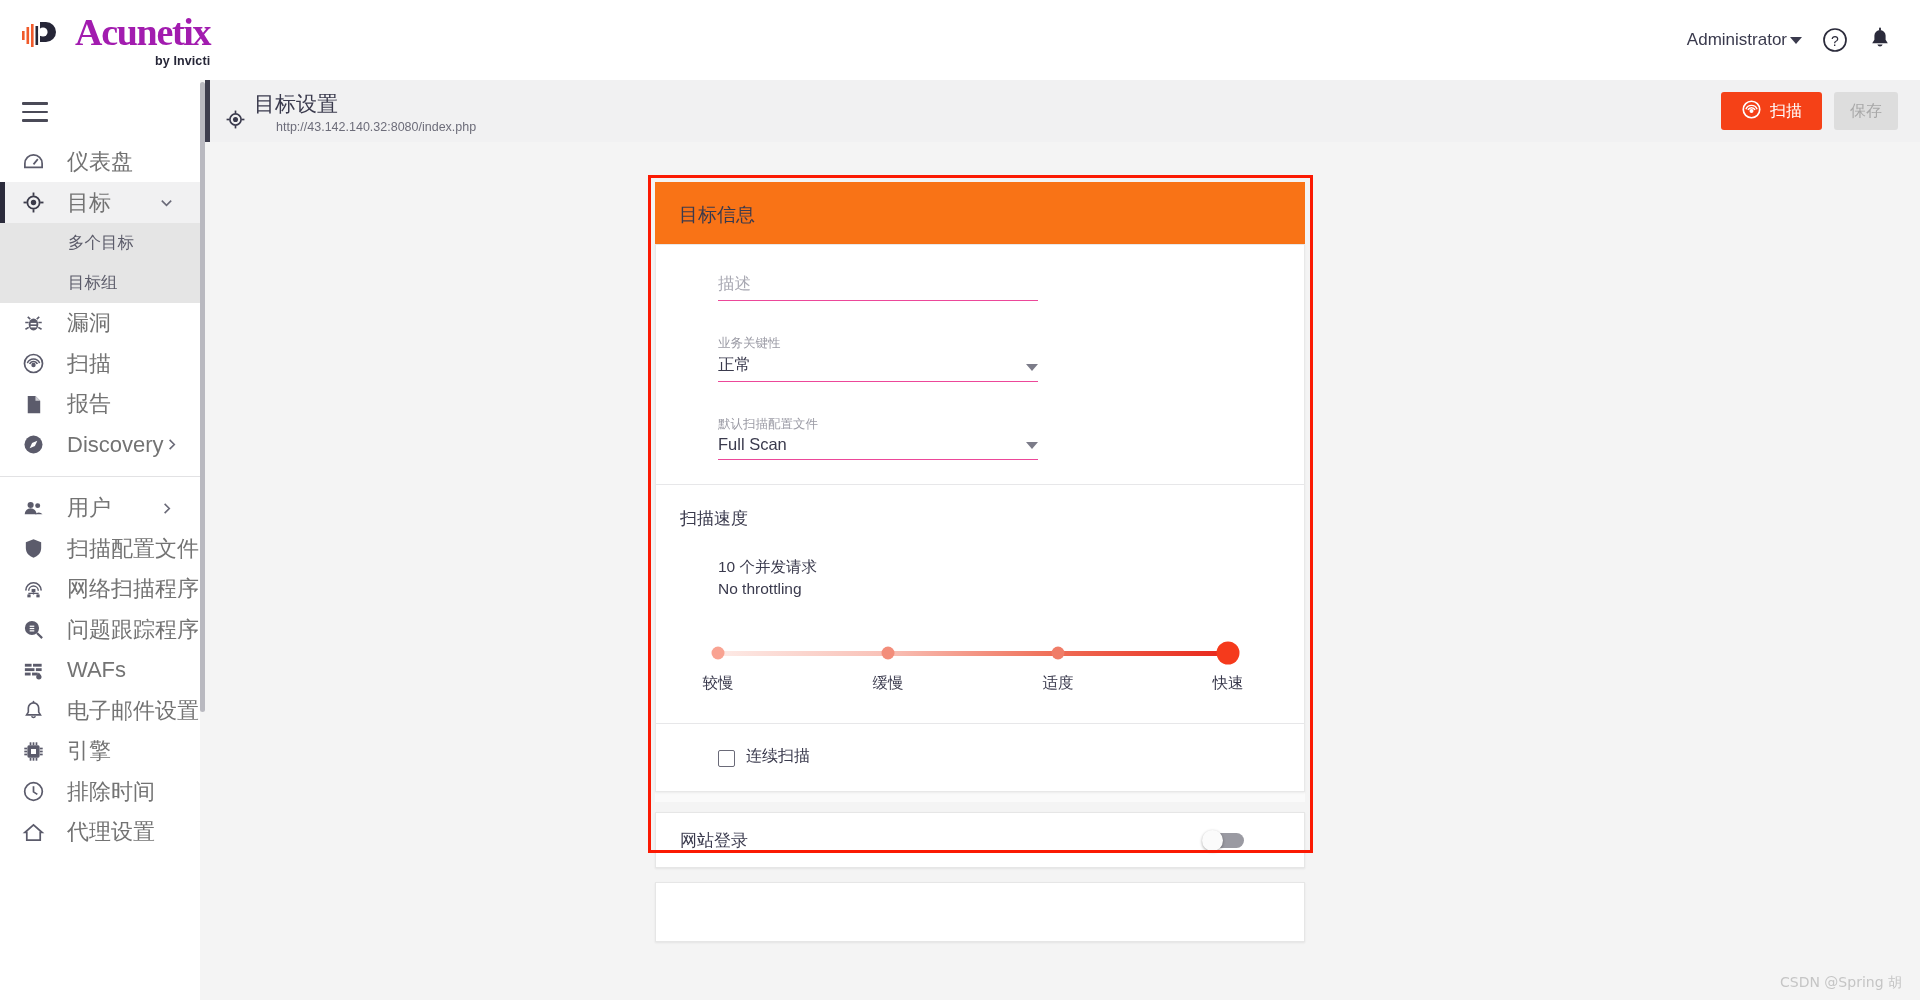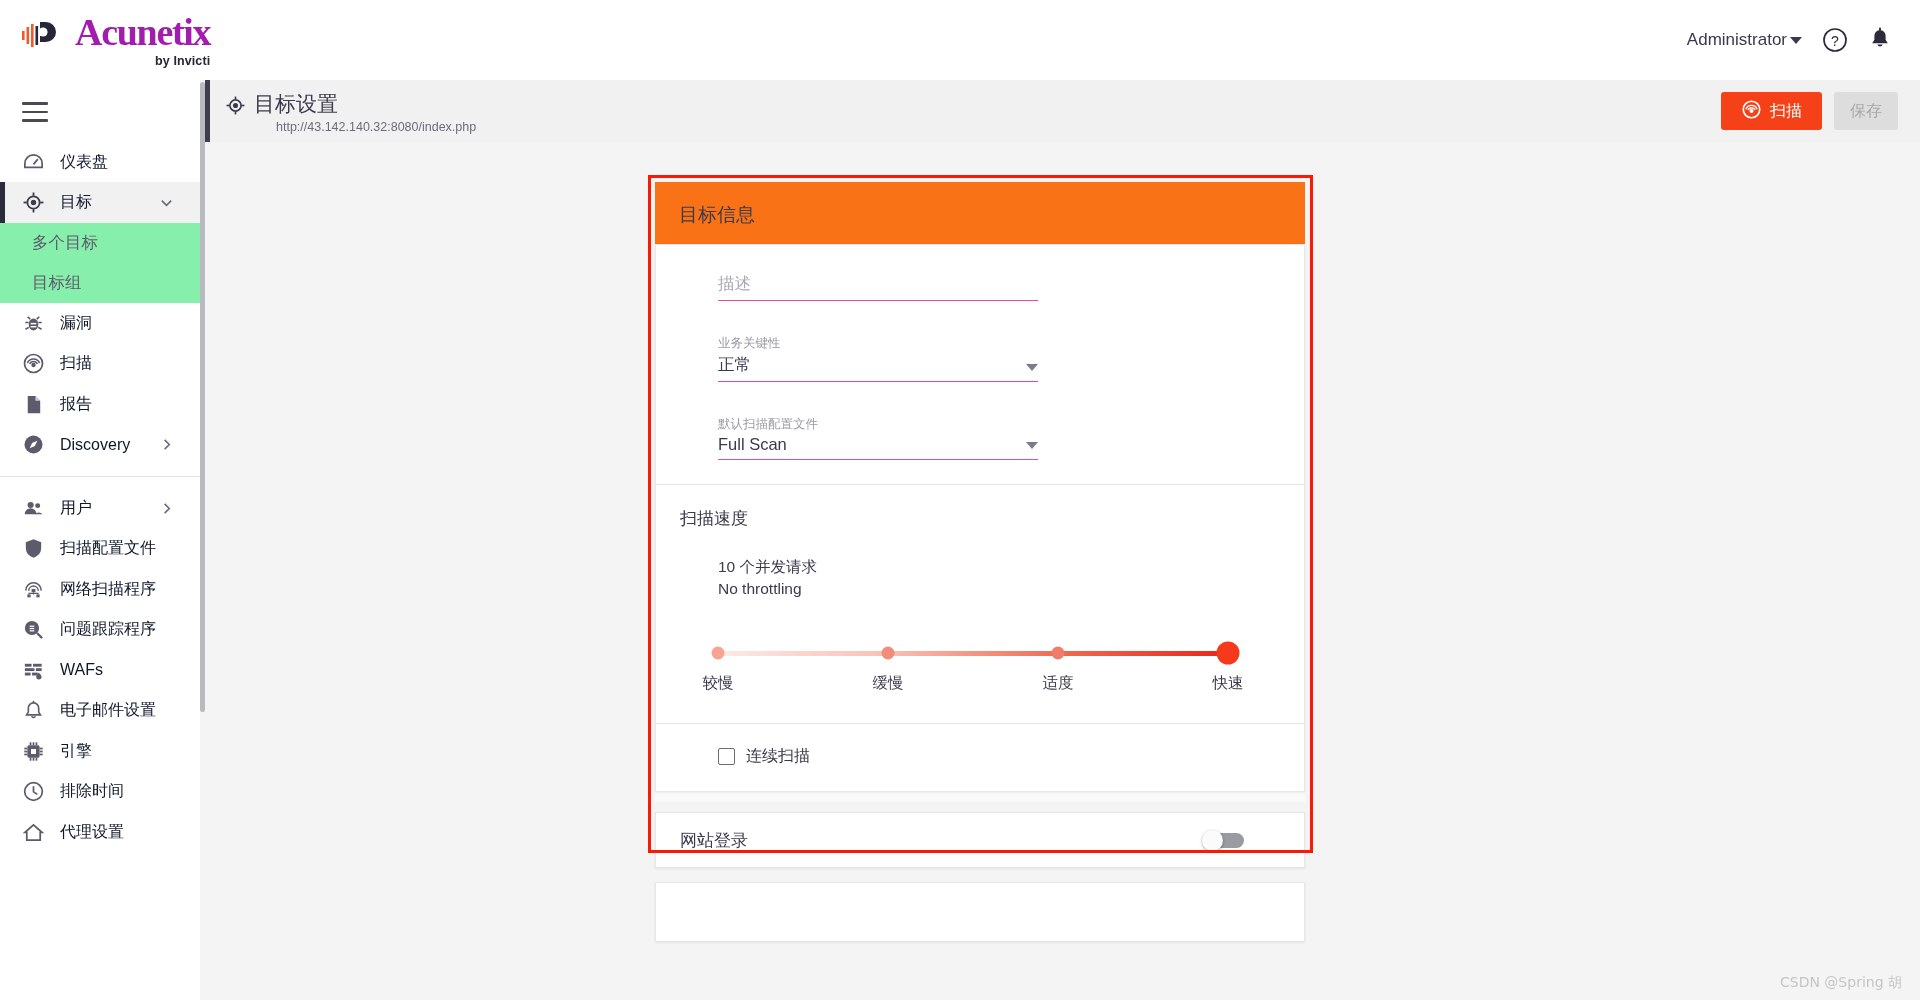--- a/index.html
+++ b/index.html
@@ -36,37 +36,37 @@
   }
   .hamburger { padding: 22px 0 20px 22px; cursor: pointer; }
   .hamburger span { display: block; width: 26px; height: 2.6px; background: #4a4a57; margin-bottom: 6px; border-radius: 1px; }
   .hamburger span:last-child { margin-bottom: 0; }
 
   .nav-item {
     position: relative; display: flex; align-items: center;
     height: 40.5px; padding-left: 22px; cursor: pointer;
   }
   .nav-item .ico { width: 30px; flex: 0 0 30px; display: flex; align-items: center; justify-content: flex-start; color: #5b5b6b; }
-  .nav-item .lbl { font-size: 16px; color: #0f172a; margin-left: 8px; white-space: nowrap; }
+  .nav-item .lbl { font-size: 22px; color: #737373; margin-left: 15px; white-space: nowrap; }
   .nav-item.active { background: #f1f1f2; }
   .nav-item.active::before { content: ""; position: absolute; left: 0; top: 0; bottom: 0; width: 5px; background: #2b2b3b; }
   .nav-item .chev { margin-left: auto; margin-right: 26px; color: #6a6a78; font-size: 13px; display: flex; align-items: center; }
-  .sub-item { height: 40px; display: flex; align-items: center; padding-left: 32px; background: #86efac; position: relative; cursor: pointer; font-size: 16.5px; color: #5c5c6a; }
+  .sub-item { height: 40px; display: flex; align-items: center; padding-left: 68px; background: #e5e5e5; position: relative; cursor: pointer; font-size: 16.5px; color: #5c5c6a; }
   .sub-group { position: relative; }
   .sub-group::before { content: ""; position: absolute; left: 0; top: 0; bottom: 0; width: 5px; background: #6a6a78; }
   .nav-divider { height: 1px; background: #e2e2e4; margin: 11px 0 11px 0; }
   .sidebar-scroll-thumb { position: absolute; top: 82px; left: 200px; width: 5px; height: 630px; background: #b9b9c0; border-radius: 3px; }
 
   
   .page-header {
     position: absolute; top: 80px; left: 205px; width: 1715px; height: 62px;
     background: #f1f1f2; display: flex; align-items: center;
   }
   .page-header::before { content: ""; position: absolute; left: 0; top: 0; bottom: 0; width: 5px; background: #3d3d4d; }
-  .ph-left { display: flex; align-items: flex-start; margin-left: 20px; padding-top: 4px; }
+  .ph-left { display: flex; align-items: flex-end; margin-left: 20px; padding-top: 4px; }
   .ph-target-ico { margin-right: 8px; margin-top: 3px; color: #3a3a4d; }
   .ph-title { font-size: 21px; color: #3a3a4d; line-height: 1.15; }
   .ph-sub { font-size: 12.5px; color: #6d6d7a; margin-top: 4px; margin-left: 22px; }
   .ph-right { margin-left: auto; display: flex; align-items: center; margin-right: 22px; gap: 12px; }
   .btn-scan {
     background: #f54117; color: #fff; border: none; border-radius: 3px;
     height: 38px; padding: 0 20px; font-size: 16px; display: flex; align-items: center; gap: 8px; cursor: pointer;
   }
   .btn-save {
     background: #dddddd; color: #a8a8a8; border: none; border-radius: 3px;
@@ -104,21 +104,21 @@
   .speed-section { padding: 22px 0 24px 0; }
   .speed-title { font-size: 17px; color: #3a3a4d; margin-left: 24px; margin-bottom: 26px; }
   .speed-info { margin-left: 62px; font-size: 15.5px; color: #3a3a4d; line-height: 1.45; }
 
   .slider-wrap { position: relative; margin: 42px 0 0 62px; width: 510px; height: 56px; }
   .slider-rail { position: absolute; top: 8px; left: 0; width: 510px; height: 5px; border-radius: 3px;
       background: linear-gradient(to right, #fdeae6 0%, #f9c1b7 33%, #ef6d56 66%, #e8261a 100%); }
   .slider-dot { position: absolute; border-radius: 50%; transform: translate(-50%, -50%); top: 10.5px; }
   .tick-label { position: absolute; top: 30px; font-size: 15.5px; color: #3a3a4d; transform: translateX(-50%); white-space: nowrap; }
 
-  .checkbox-row { display: flex; align-items: center; margin-left: 62px; padding: 22px 0 24px 0; }
+  .checkbox-row { display: flex; align-items: flex-end; margin-left: 62px; padding: 22px 0 24px 0; }
   .checkbox-box { width: 17px; height: 17px; border: 1.6px solid #6a6a78; border-radius: 2px; background: #fff; }
   .checkbox-label { font-size: 16px; color: #3a3a4d; margin-left: 11px; }
 
   .card-login { left: 450px; top: 670px; width: 650px; height: 56px; background: #fff; display: flex; align-items: center; }
   .login-title { font-size: 17px; color: #3a3a4d; margin-left: 24px; }
   .toggle { margin-left: auto; margin-right: 60px; width: 42px; height: 20px; position: relative; cursor: pointer; }
   .toggle-track { position: absolute; right: 0; top: 3px; width: 32px; height: 15px; background: #9a9aa2; border-radius: 8px; }
   .toggle-knob { position: absolute; left: 0; top: 0; width: 21px; height: 21px; border-radius: 50%; background: #fbfbfb; box-shadow: 0 1px 3px rgba(0,0,0,0.35); }
 
   .card-bottom { left: 450px; top: 740px; width: 650px; height: 60px; background: #fff; }

